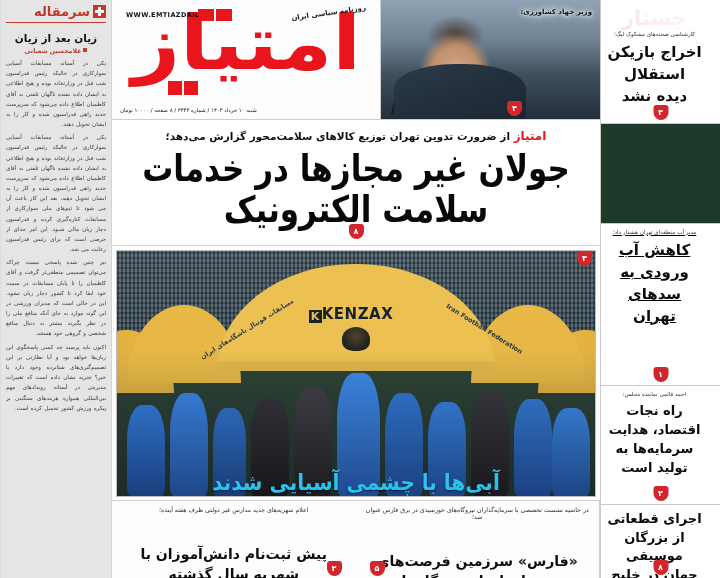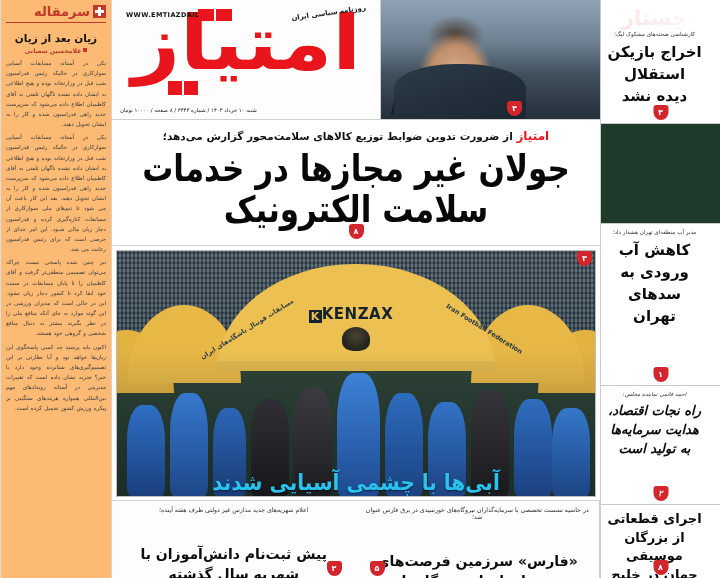--- a/index.html
+++ b/index.html
@@ -14,21 +14,21 @@
     width: 720px; height: 578px;
     background: #fdfdfd;
     display: flex;
     flex-direction: row-reverse;
   }
 
   
   .editorial-col {
     width: 112px;
     height: 578px;
-    background: #fdba74;
+    background: #e5e5e5;
     border-right: 1px solid #e3cfc9;
     border-left: 1px solid #ddd;
     padding: 4px 5px 4px 5px;
     display: flex;
     flex-direction: column;
   }
   .ed-head {
     display: flex;
     flex-direction: row;
     align-items: center;
@@ -434,22 +434,22 @@
     border-bottom: 1px solid #c9c9c9;
     padding: 5px 18px 4px 6px;
     text-align: center;
     position: relative;
     display: flex;
     flex-direction: column;
     justify-content: flex-start;
   }
   .si-1 { height: 130px; }
   .si-2 { height: 105px; }
-  .si-3 { height: 171px; }
-  .si-4 { height: 125px; font-style: italic; }
+  .si-3 { height: 171px; text-decoration: underline; }
+  .si-4 { height: 125px; }
   .si-5 { height: 73px; border-bottom: none; }
   .si-kicker {
     font-size: 5.6px;
     color: #333;
     margin-bottom: 4px;
     line-height: 1.3;
   }
   .si-head {
     font-size: 15px;
     font-weight: bold;
@@ -528,29 +528,30 @@
           <span class="mast-square sq4"></span>
           <div class="mast-dateline">شنبه ۱۰ خرداد ۱۴۰۴ / شماره ۳۴۴۳ / ۸ صفحه / ۱۰۰۰۰ تومان</div>
         </div>
 
         <div class="mast-feature">
           <div class="photo-minister">
             <span class="mic"></span>
             <span class="mic m2"></span>
           </div>
           <div class="mast-feature-text">
+            <div class="mf-kicker">وزیر جهاد کشاورزی:</div>
           </div>
           <div class="pagebadge mf-badge">۴</div>
         </div>
       </header>
 
       <section class="headline-block">
         <div class="hl-kicker">
           <span class="brand">امتیاز</span>
-          <span>از ضرورت تدوین ضوابط توزیع کالاهای سلامت‌محور گزارش می‌دهد؛</span>
+          <span>از ضرورت تدوین تهران توزیع کالاهای سلامت‌محور گزارش می‌دهد؛</span>
         </div>
         <div class="hl-main">جولان غیر مجازها در خدمات سلامت الکترونیک</div>
         <div class="hl-badge-row">
           <span class="pagebadge">۸</span>
         </div>
       </section>
 
       <section class="photo-block">
         <div class="stadium"></div>
         <div class="crowd"></div>

